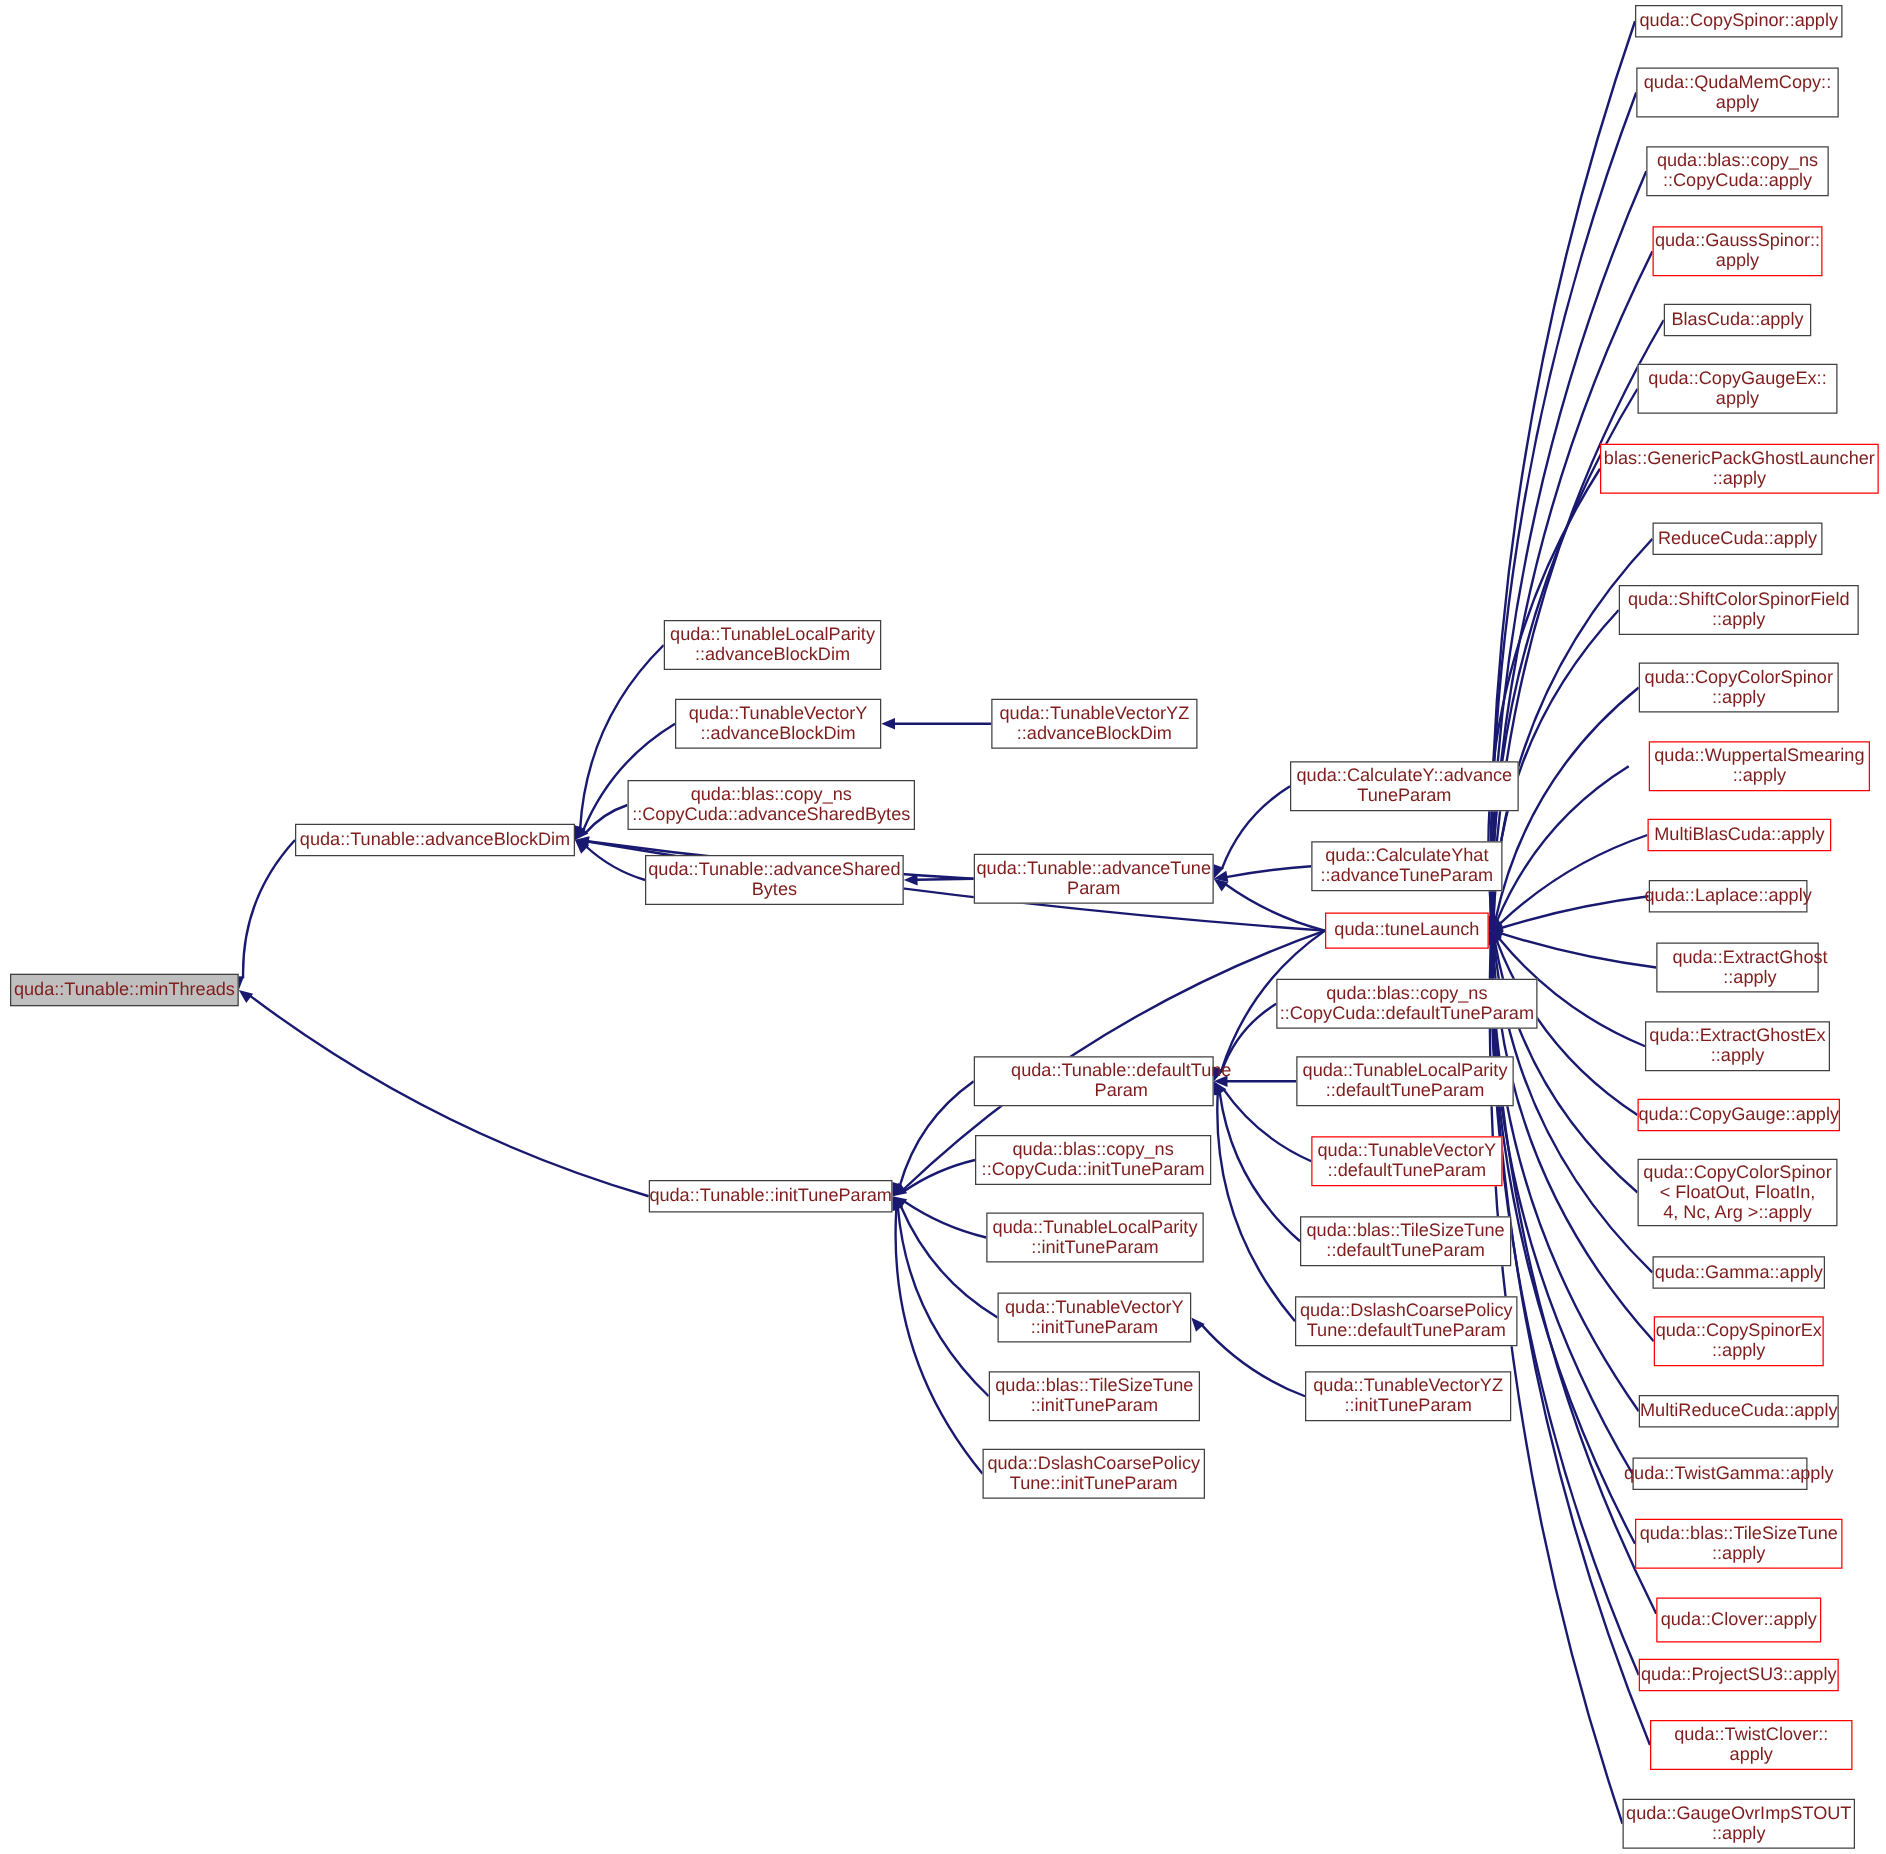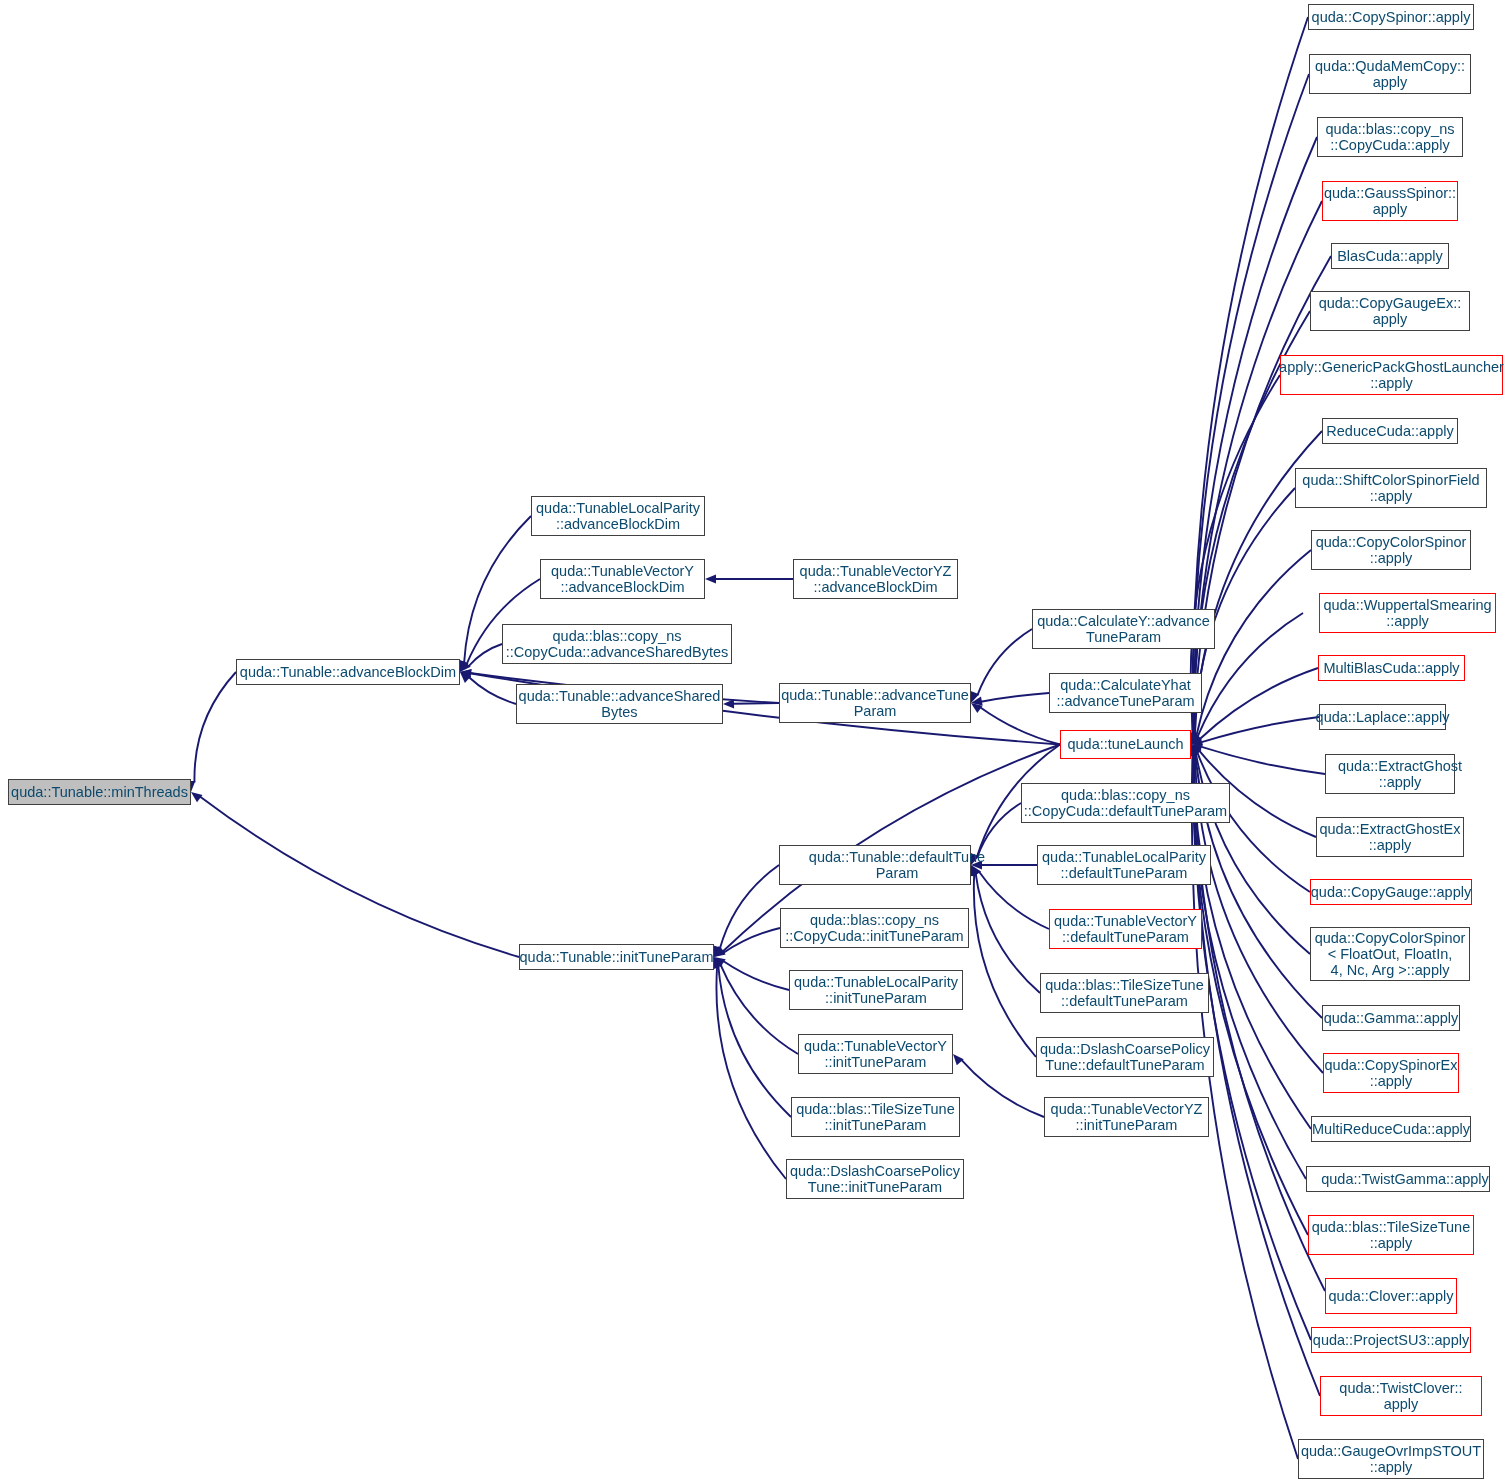--- a/index.html
+++ b/index.html
@@ -1,21 +1,21 @@
 <!DOCTYPE html>
 <html><head>
 <meta charset="utf-8">
 <style>
   html,body{margin:0;padding:0;background:#ffffff;}
   #canvas{position:relative;width:1509px;height:1483px;background:#ffffff;
           font-family:"Liberation Sans","DejaVu Sans",sans-serif;overflow:hidden;}
   svg#edges{position:absolute;left:0;top:0;width:1509px;height:1483px;pointer-events:none;}
   .node{position:absolute;box-sizing:border-box;background:#ffffff;border:1px solid #404040;
         display:flex;align-items:center;justify-content:center;text-align:center;
-        font-size:14.5px;color:#0c4a6e;line-height:1.12;padding:1px 4px;}
+        font-size:14.5px;color:#7f1d1d;line-height:1.12;padding:1px 4px;}
   .node.red{border:1px solid #ff0000;}
   .node.root{background:#bfbfbf;border:1px solid #404040;}
   .node span{display:block;white-space:pre-line;}
 </style>
 </head>
 <body>
 
 <div id="canvas">
   <svg id="edges" viewBox="0 0 1509 1483" xmlns="http://www.w3.org/2000/svg">
       <path d="M 236.0 672.0 Q 193.0 719.0 194.5 782.6" fill="none" stroke="#191970" stroke-width="1.9"></path>
@@ -234,21 +234,21 @@
 apply</span>
       </div>
       <div class="node" style="left: 1331px; top: 243px; width: 118px; height: 26px;">
         <span>BlasCuda::apply</span>
       </div>
       <div class="node" style="left: 1310px; top: 291px; width: 160px; height: 40px;">
         <span>quda::CopyGaugeEx::
 apply</span>
       </div>
       <div class="node red" style="left: 1280px; top: 355px; width: 223px; height: 40px;">
-        <span>apply::GenericPackGhostLauncher
+        <span>blas::GenericPackGhostLauncher
 ::apply</span>
       </div>
       <div class="node" style="left: 1322px; top: 418px; width: 136px; height: 26px;">
         <span>ReduceCuda::apply</span>
       </div>
       <div class="node" style="left: 1295px; top: 468px; width: 192px; height: 40px;">
         <span>quda::ShiftColorSpinorField
 ::apply</span>
       </div>
       <div class="node" style="left: 1311px; top: 530px; width: 160px; height: 40px;">
@@ -284,21 +284,21 @@
       <div class="node" style="left: 1322px; top: 1005px; width: 138px; height: 26px;">
         <span>quda::Gamma::apply</span>
       </div>
       <div class="node red" style="left: 1323px; top: 1053px; width: 136px; height: 40px;">
         <span>quda::CopySpinorEx
 ::apply</span>
       </div>
       <div class="node" style="left: 1311px; top: 1116px; width: 160px; height: 26px;">
         <span>MultiReduceCuda::apply</span>
       </div>
-      <div class="node" style="left: 1306px; top: 1166px; width: 184px; height: 26px; padding-left: 18px;">
+      <div class="node" style="left: 1306px; top: 1166px; width: 140px; height: 26px; padding-left: 18px;">
         <span>quda::TwistGamma::apply</span>
       </div>
       <div class="node red" style="left: 1308px; top: 1215px; width: 166px; height: 40px;">
         <span>quda::blas::TileSizeTune
 ::apply</span>
       </div>
       <div class="node red" style="left: 1325px; top: 1278px; width: 132px; height: 36px;">
         <span>quda::Clover::apply</span>
       </div>
       <div class="node red" style="left: 1311px; top: 1327px; width: 160px; height: 26px;">

